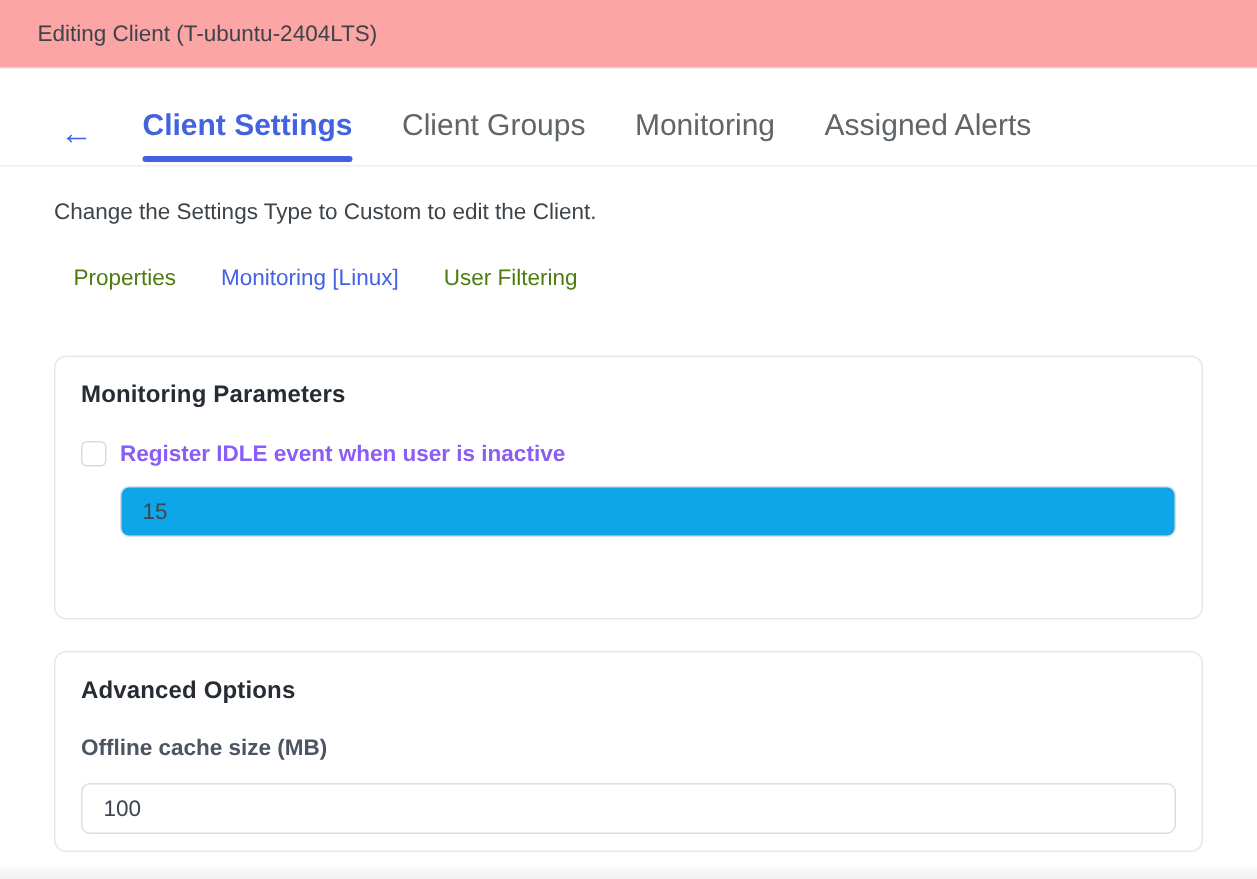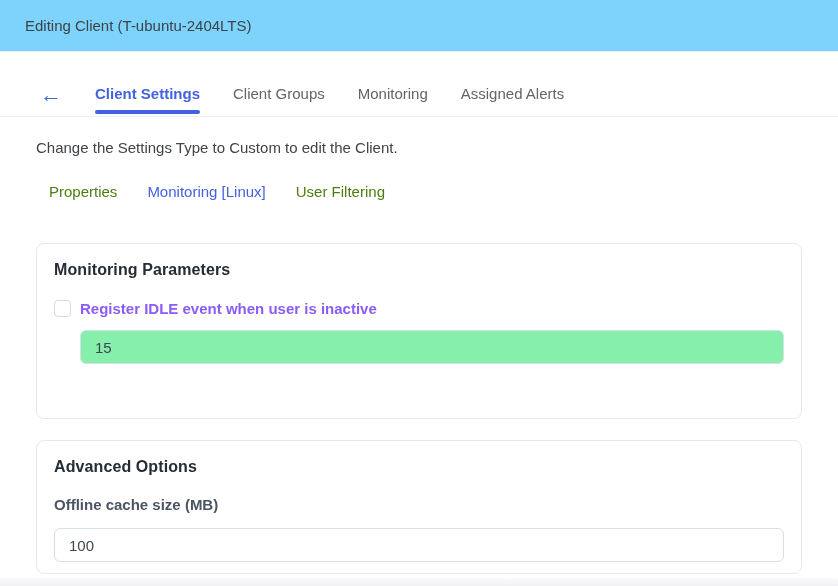--- a/index.html
+++ b/index.html
@@ -6,22 +6,22 @@
   html, body { width: 838px; height: 586px; overflow: hidden; }
   body {
     font-family: "Liberation Sans", sans-serif;
     background: #ffffff;
     color: #3e4448;
     position: relative;
   }
 
   
   .header {
-    height: 52px;
-    background: #7dd3fc;
+    height: 46px;
+    background: #fca5a5;
     border-bottom: 1px solid #ededef;
     display: flex;
     align-items: center;
     padding-left: 25px;
   }
   .header-title { font-size: 15px; color: #3d4349; }
 
   
   .tabbar {
     height: 65px;
@@ -32,21 +32,21 @@
     border-bottom: 1px solid #edeff2;
   }
   .back-arrow {
     font-size: 22px;
     line-height: 1;
     color: var(--accent);
     padding-bottom: 10px;
     cursor: pointer;
   }
   .tab {
-    font-size: 15px;
+    font-size: 20px;
     color: #5f6569;
     padding-bottom: 14px;
     position: relative;
     cursor: pointer;
     white-space: nowrap;
   }
   .tab.active {
     color: var(--accent);
     font-weight: 700;
   }
@@ -138,21 +138,21 @@
     height: 34px;
     border: 1px solid #d8dee6;
     border-radius: 6px;
     background: #ffffff;
     padding: 0 14px;
     font-family: "Liberation Sans", sans-serif;
     font-size: 15px;
     color: #40474e;
     outline: none;
   }
-  .text-input.disabled { background: #86efac; }
+  .text-input.disabled { background: #0ea5e9; }
   .card-2 .text-input { margin-top: 15px; }
 
   
   .footer-strip {
     position: absolute;
     left: 0; bottom: 0;
     width: 100%;
     height: 8px;
     background: linear-gradient(#fbfbfc, #f0f1f4);
   }

